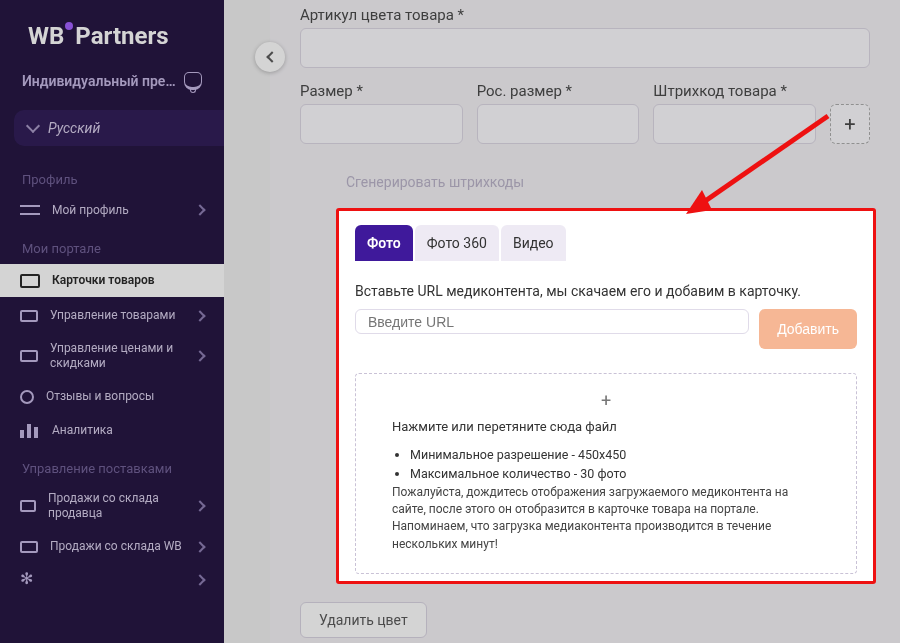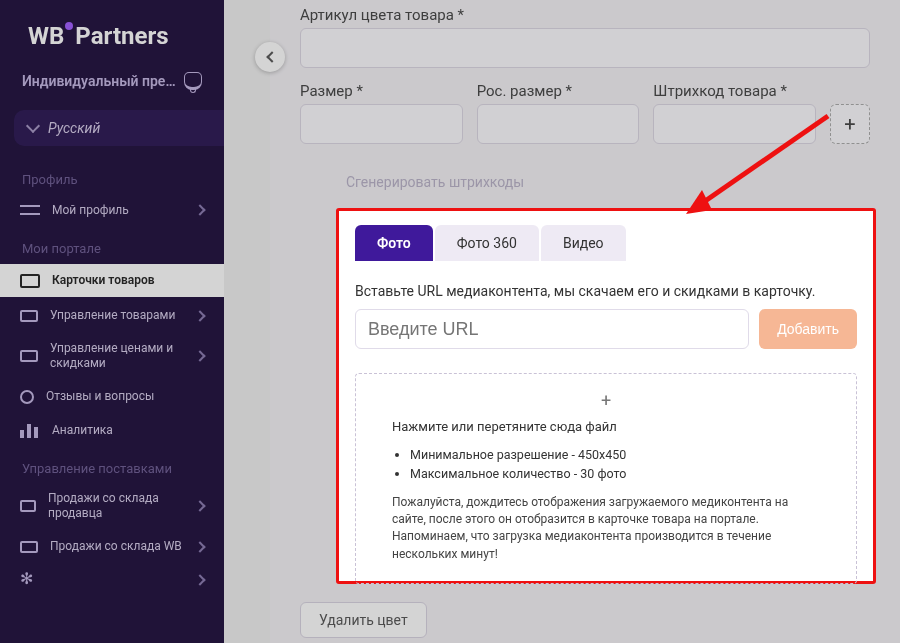--- a/index.html
+++ b/index.html
@@ -119,43 +119,43 @@
   }
 
   
   .media-panel {
     position: absolute; left: 336px; top: 208px; width: 540px; height: 376px;
     background: #fff; z-index: 30; border: 3px solid #e11; border-radius: 3px;
     padding: 14px 16px 16px 16px;
   }
   .tabs { display:flex; gap:0; }
   .tab {
-    padding: 10px 22px; font-size: 14px; background:#eeeaf4; color:#333;
+    padding: 10px 12px; font-size: 14px; background:#eeeaf4; color:#333;
     border-radius: 6px 6px 0 0; margin-right: 2px; cursor:pointer;
   }
   .tab.active { background:#3f199b; color:#fff; font-weight:600; }
 
   .media-hint { font-size: 14px; color:#333; margin: 22px 0 10px 0; }
   .url-row { display:flex; gap:10px; }
   .url-input {
-    flex:1; height:40px; border:1px solid #e0dbe9; border-radius:6px;
-    padding: 0 12px; font-size:18px; color:#999;
+    flex:1; height:25px; border:1px solid #e0dbe9; border-radius:6px;
+    padding: 0 12px; font-size:14px; color:#999;
   }
   .add-url-btn {
     padding: 11px 18px; height:40px; border:none; border-radius:6px;
     background:#f6b795; color:#fff; font-size:14px; cursor:pointer;
   }
 
   .dropzone {
     margin-top: 24px; border:1px dashed #c9c2d6; border-radius:4px;
     padding: 16px 36px 20px 36px; position:relative;
   }
   .dz-plus { text-align:center; font-size:18px; color:#777; margin-bottom:8px; }
   .dz-title { font-size:13px; color:#333; margin-bottom:12px; }
-  .dz-list { list-style: disc; padding-left: 18px; margin-bottom:10px; }
+  .dz-list { list-style: disc; padding-left: 18px; }
   .dz-list li { font-size:12.5px; color:#333; line-height:1.5; }
   .dz-note { font-size:12px; color:#444; line-height:1.45; }
 
   
   .arrow-ann {
     position:absolute; left: 678px; top: 108px; width: 170px; height: 110px;
     z-index: 40; pointer-events:none;
   }
 </style>
 </head>
@@ -265,21 +265,21 @@
 
 <div class="dim"></div>
 
 <section class="media-panel">
   <div class="tabs">
     <div class="tab active">Фото</div>
     <div class="tab">Фото 360</div>
     <div class="tab">Видео</div>
   </div>
 
-  <div class="media-hint">Вставьте URL медиаконтента, мы скачаем его и скидками в карточку.</div>
+  <div class="media-hint">Вставьте URL медиконтента, мы скачаем его и добавим в карточку.</div>
 
   <div class="url-row">
     <input class="url-input" placeholder="Введите URL" style="">
     <button class="add-url-btn">Добавить</button>
   </div>
 
   <div class="dropzone">
     <div class="dz-plus">+</div>
     <div class="dz-title">Нажмите или перетяните сюда файл</div>
     <ul class="dz-list">

